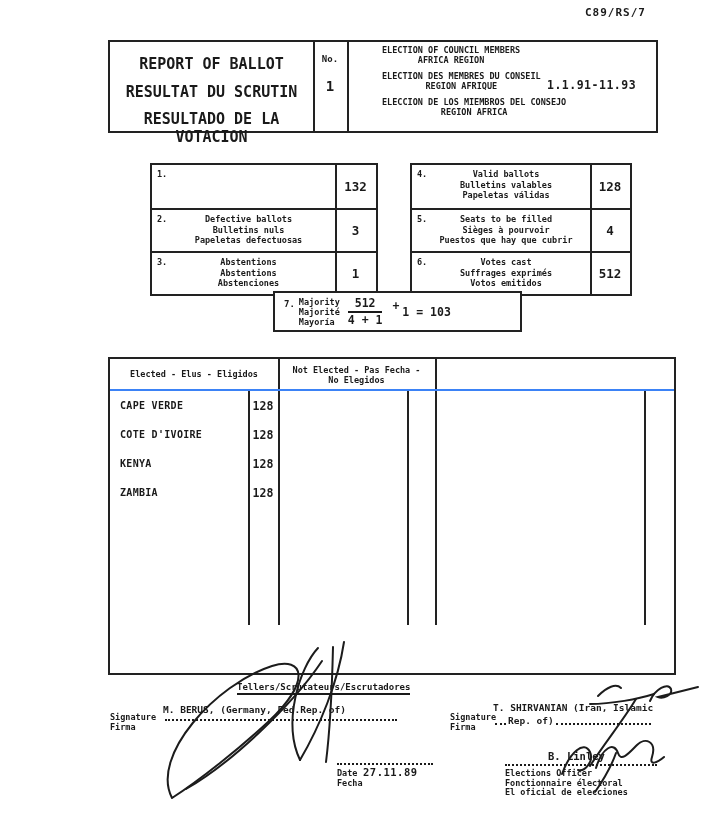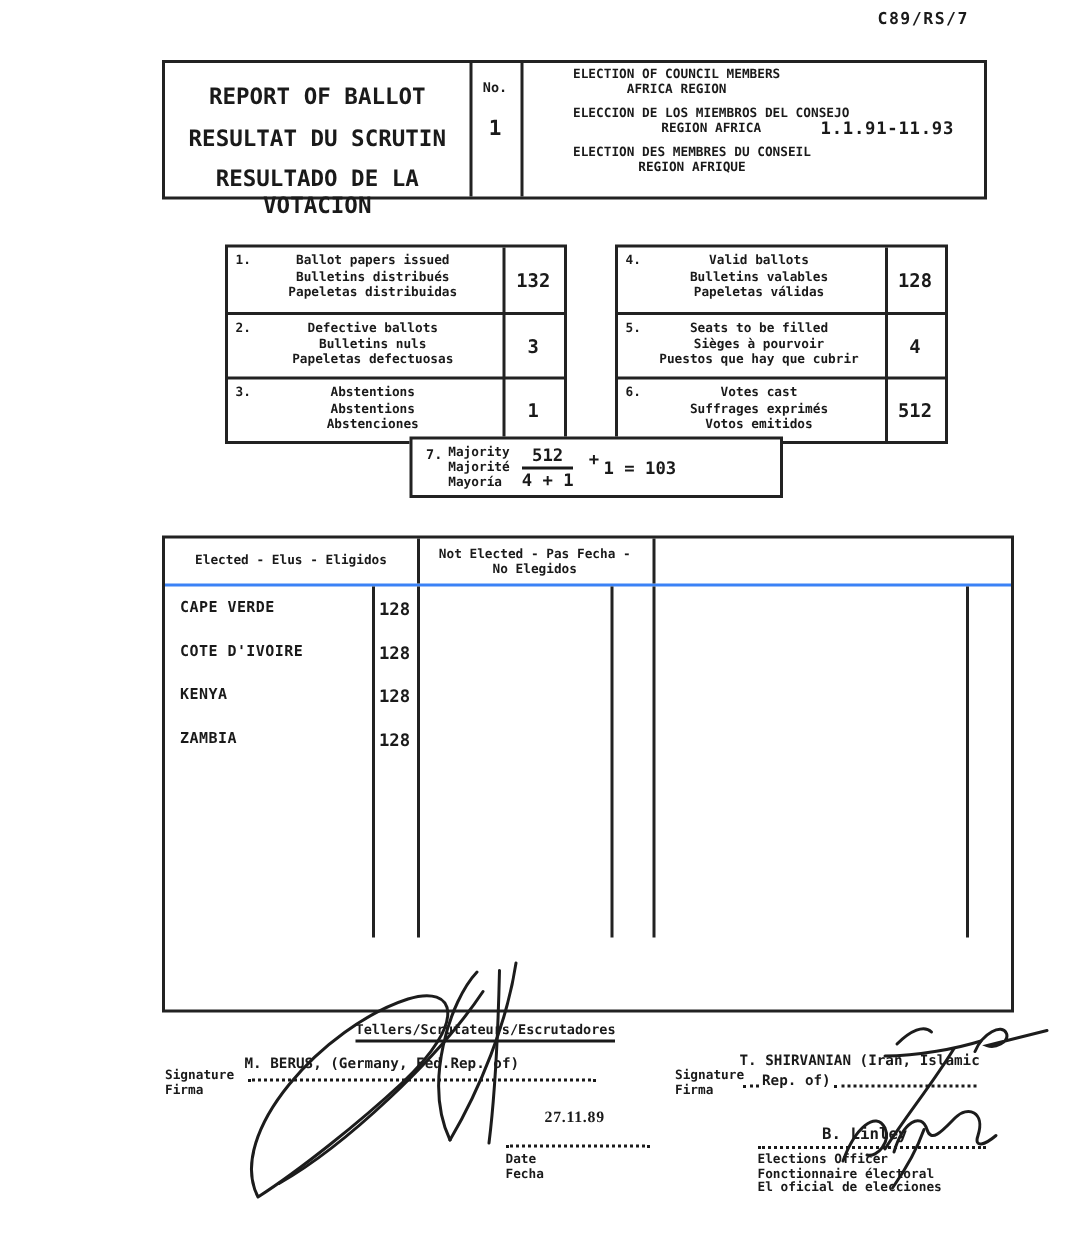--- a/index.html
+++ b/index.html
@@ -66,21 +66,21 @@
   .cname { position:absolute; left:10px; top:3px; font-size:10px; letter-spacing:0.3px; }
   .cvotes { position:absolute; left:138px; top:2px; width:30px; text-align:center; font-size:11.5px; }
 
   
   #tellers-heading { left:237px; top:682px; font-size:9px; border-bottom:2px solid #1a1a1a; padding-bottom:1px; }
   .sig-label { font-size:8.5px; line-height:10px; }
   #sig-label-left { left:110px; top:712px; }
   #teller-left-name { left:163px; top:704px; font-size:9.5px; }
   .dotline { border-bottom:2px dotted #1a1a1a; }
   #dots-left { left:165px; top:712px; width:232px; height:9px; }
-  #date-value { left:363px; top:740px; font-size:10.5px; letter-spacing:0.5px;font-family:Liberation Serif, serif; }
+  #date-value { left:363px; top:766px; font-size:10.5px; letter-spacing:0.5px; }
   #dots-date { left:337px; top:755px; width:96px; height:10px; }
   #date-label { left:337px; top:769px; font-size:8.5px; line-height:9.5px; }
   #sig-label-right { left:450px; top:712px; }
   #teller-right-1 { left:493px; top:702px; font-size:9.5px; }
   #teller-right-2 { left:508px; top:715px; font-size:9.5px; }
   #dots-right-a { left:495px; top:717px; width:11px; height:8px; }
   #dots-right-b { left:556px; top:717px; width:95px; height:8px; }
   #officer-name { left:508px; top:750px; font-size:10.5px;padding-left:40px; }
   #dots-officer { left:505px; top:756px; width:152px; height:10px; }
   #officer-label { left:505px; top:769px; font-size:8.5px; line-height:9.5px; }
@@ -103,40 +103,35 @@
     <div class="no-label">No.</div>
     <div class="no-value">1</div>
   </div>
   <div class="vline" style="left:237px;"></div>
   <div class="cell-election">
     <div class="pair">
       <div>ELECTION OF COUNCIL MEMBERS</div>
       <div>AFRICA REGION</div>
     </div>
     <div class="pair">
+      <div>ELECTION DES MEMBRES DU CONSEIL</div>
+      <div>REGION AFRIQUE</div>
+    </div>
+    <div class="pair">
       <div>ELECCION DE LOS MIEMBROS DEL CONSEJO</div>
       <div>REGION AFRICA</div>
     </div>
-    <div class="pair">
-      <div>ELECTION DES MEMBRES DU CONSEIL</div>
-      <div>REGION AFRIQUE</div>
-    </div>
   </div>
   <div class="term">1.1.91-11.93</div>
 </div>
 
 <div class="stats-box" id="stats-left">
   <div class="vline colline"></div>
   <div class="srow">
     <span class="snum">1.</span>
-    <div class="slines">
-      <div>Ballot papers issued</div>
-      <div>Bulletins distribués</div>
-      <div>Papeletas distribuidas</div>
-    </div>
     <div class="sval">132</div>
   </div>
   <div class="srow">
     <span class="snum">2.</span>
     <div class="slines">
       <div>Defective ballots</div>
       <div>Bulletins nuls</div>
       <div>Papeletas defectuosas</div>
     </div>
     <div class="sval">3</div>

